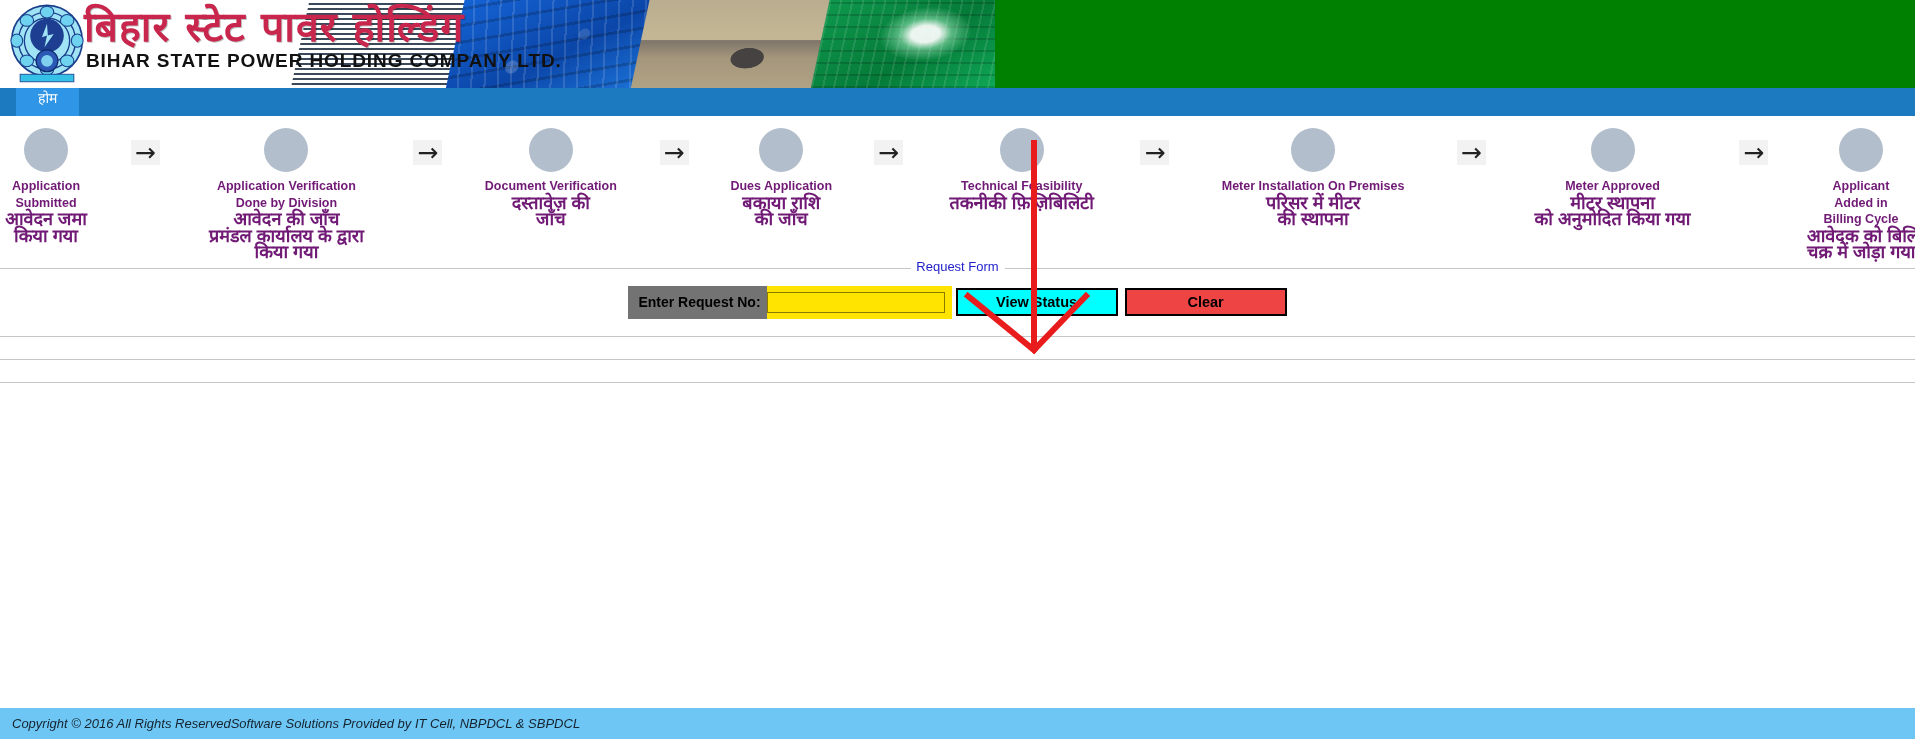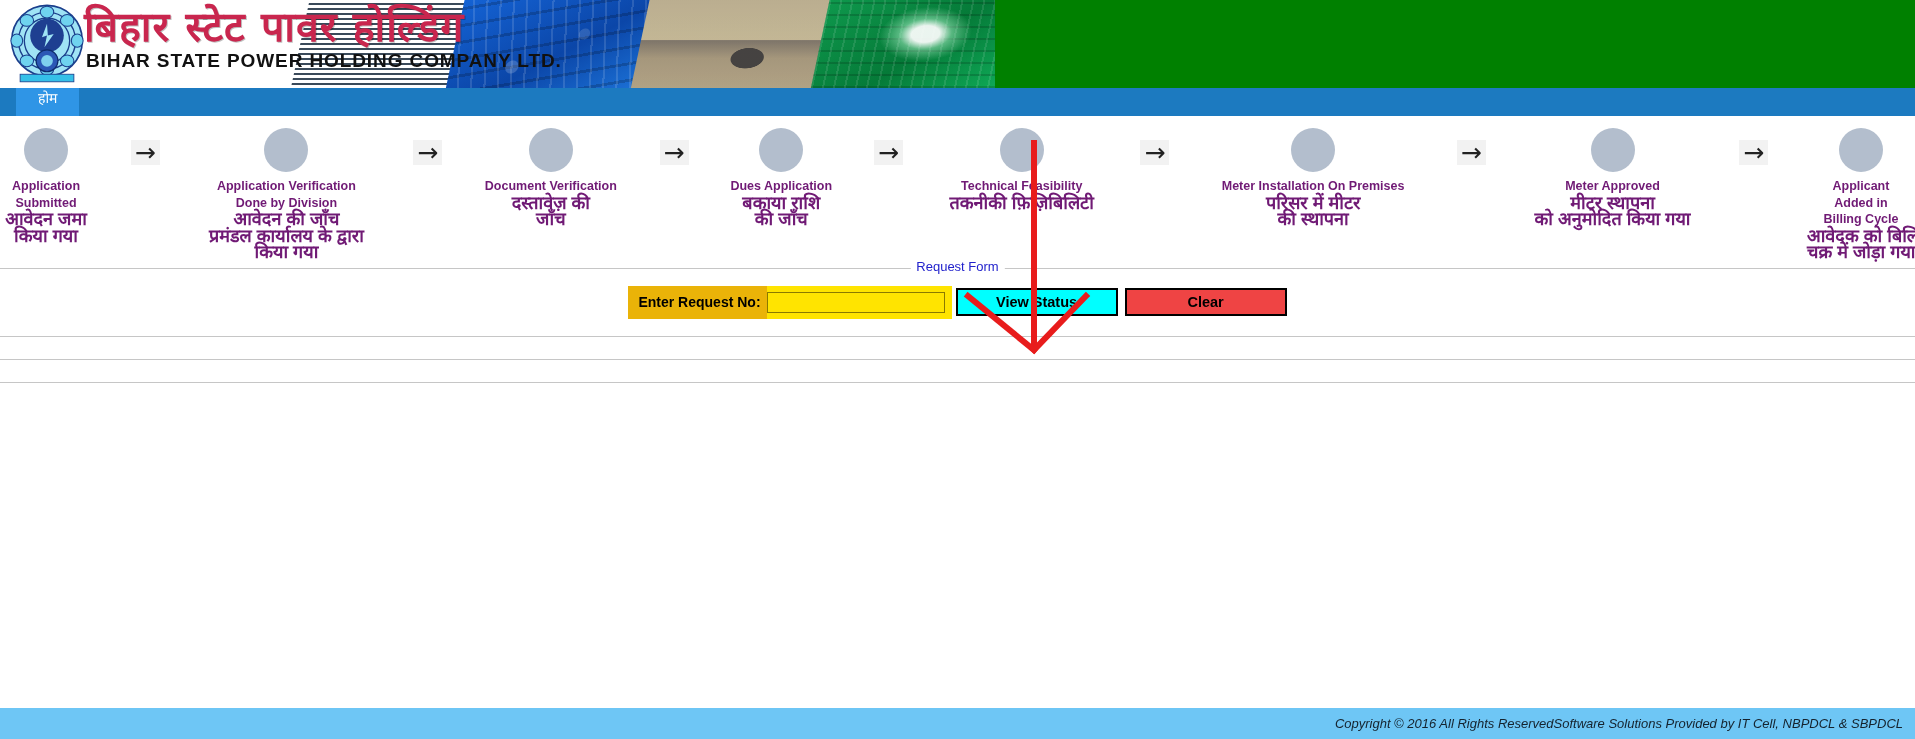--- a/index.html
+++ b/index.html
@@ -275,21 +275,21 @@
   .annot { position: absolute; left: 0; top: 0; pointer-events: none; z-index: 40; }
 
   
   .footer {
     position: absolute;
     left: 0; bottom: 0;
     width: 1915px; height: 31px;
     background: #6ec6f5;
     display: flex;
     align-items: center;
-    justify-content: flex-end;
+    justify-content: flex-start;
     padding: 4px 12px;
   }
   .footer-text {
     font-size: 13px;
     font-style: italic;
     color: #15232e;
     white-space: nowrap;
   }
 </style>
 </head>
@@ -429,21 +429,21 @@
           <div class="hi">आवेदक को बिलिंग</div>
           <div class="hi">चक्र में जोड़ा गया</div>
         </div>
       </div>
     </div>
 
   <div class="form-zone">
     <fieldset class="fieldset">
       <div class="legend" style="color: rgb(34, 34, 204);">Request Form</div>
       <div class="form-row">
-        <div class="label-box" style="background: #eab308;">Enter Request No:</div>
+        <div class="label-box" style="background: #737373;">Enter Request No:</div>
         <div class="input-pad" style="background: rgb(255, 228, 0);">
           <input class="req-input" type="text" placeholder="" style="background: rgb(255, 228, 0);">
         </div>
         <button class="btn btn-view" style="background: rgb(0, 255, 255);">View Status</button>
         <button class="btn btn-clear" style="background: #ef4444;">Clear</button>
       </div>
     </fieldset>
     <div class="divider-band">
       <div class="spacer-22"></div>
       <div class="divider-line"></div>

